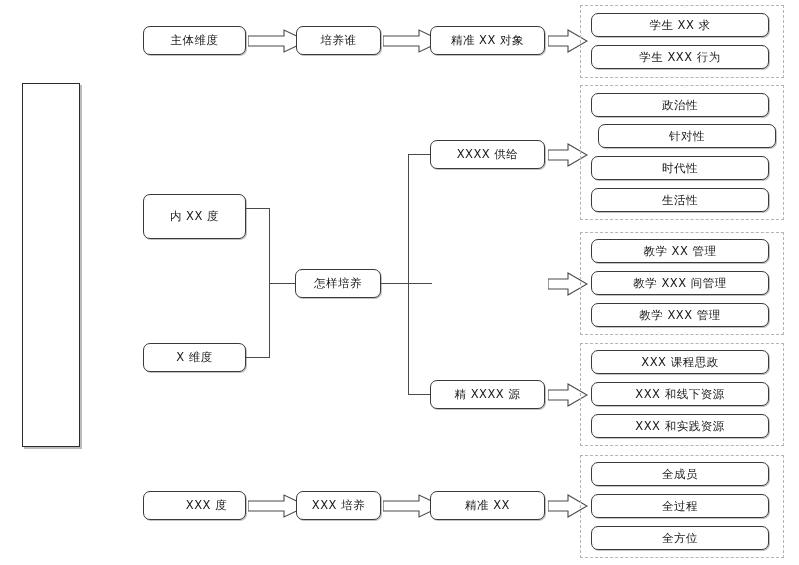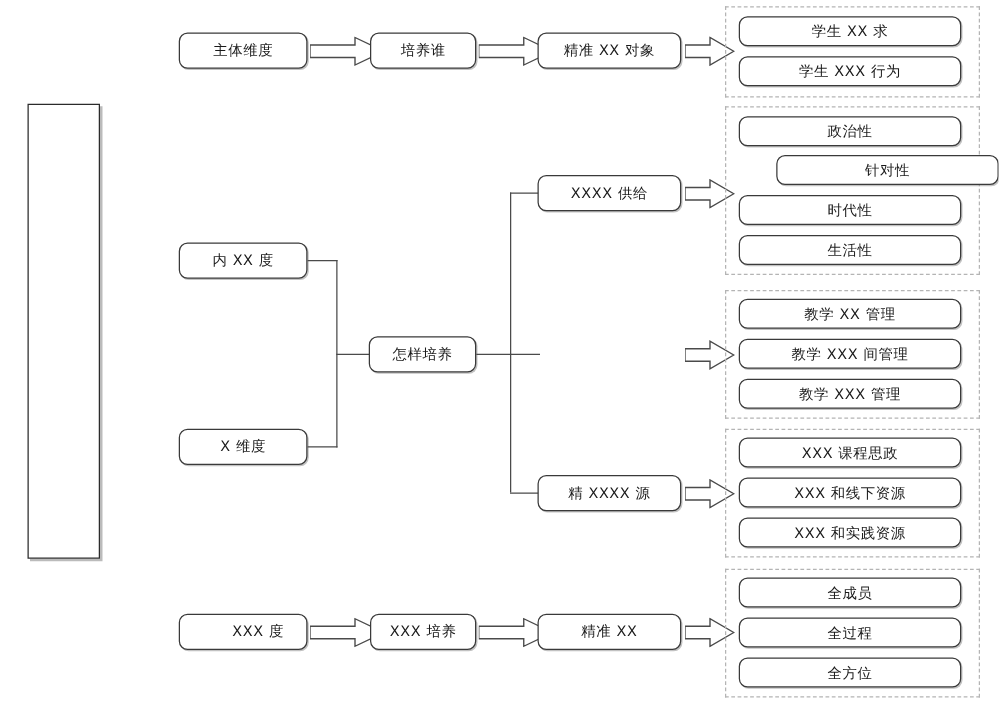--- a/index.html
+++ b/index.html
@@ -81,21 +81,21 @@
   <div class="node" style="left:430px;top:26px;width:115px;height:29px;">精准 XX 对象</div>
 
   <svg class="arrow" style="left:548px;top:29px;" width="40" height="24" viewBox="0 0 40 24">
     <polygon points="0,7 20,7 20,1 39,12 20,23 20,17 0,17" fill="#ffffff" stroke="#4a4a4a" stroke-width="1.1"></polygon>
   </svg>
 
   <div class="group" style="left:580px;top:5px;width:204px;height:73px;"></div>
   <div class="node" style="left:591px;top:13px;width:178px;height:24px;">学生 XX 求</div>
   <div class="node" style="left:591px;top:45px;width:178px;height:24px;">学生 XXX 行为</div>
 
-  <div class="node" style="left:143px;top:194px;width:103px;height:29px;">内 XX 度</div>
+  <div class="node" style="left:143px;top:194px;width:103px;height:45px;">内 XX 度</div>
 
   <div class="node" style="left:143px;top:343px;width:103px;height:29px;">X 维度</div>
 
   <div class="line h" style="left:246px;top:208px;width:24px;"></div>
   <div class="line h" style="left:246px;top:357px;width:24px;"></div>
   <div class="line v" style="left:269px;top:208px;height:150px;"></div>
   <div class="line h" style="left:269px;top:283px;width:27px;"></div>
 
   <div class="node" style="left:295px;top:269px;width:86px;height:29px;">怎样培养</div>
 
@@ -105,21 +105,21 @@
   <div class="line h" style="left:408px;top:283px;width:24px;"></div>
   <div class="line h" style="left:408px;top:394px;width:24px;"></div>
 
   <div class="node" style="left:430px;top:140px;width:115px;height:29px;">XXXX 供给</div>
   <svg class="arrow" style="left:548px;top:143px;" width="40" height="24" viewBox="0 0 40 24">
     <polygon points="0,7 20,7 20,1 39,12 20,23 20,17 0,17" fill="#ffffff" stroke="#4a4a4a" stroke-width="1.1"></polygon>
   </svg>
 
   <div class="group" style="left:580px;top:85px;width:204px;height:135px;"></div>
   <div class="node" style="left:591px;top:93px;width:178px;height:24px;">政治性</div>
-  <div class="node" style="left:621px;top:124px;width:178px;height:24px;">针对性</div>
+  <div class="node" style="left:598px;top:124px;width:178px;height:24px;">针对性</div>
   <div class="node" style="left:591px;top:156px;width:178px;height:24px;">时代性</div>
   <div class="node" style="left:591px;top:188px;width:178px;height:24px;">生活性</div>
 
   <svg class="arrow" style="left:548px;top:272px;" width="40" height="24" viewBox="0 0 40 24">
     <polygon points="0,7 20,7 20,1 39,12 20,23 20,17 0,17" fill="#ffffff" stroke="#4a4a4a" stroke-width="1.1"></polygon>
   </svg>
 
   <div class="group" style="left:580px;top:232px;width:204px;height:103px;"></div>
   <div class="node" style="left:591px;top:239px;width:178px;height:24px;">教学 XX 管理</div>
   <div class="node" style="left:591px;top:271px;width:178px;height:24px;">教学 XXX 间管理</div>

